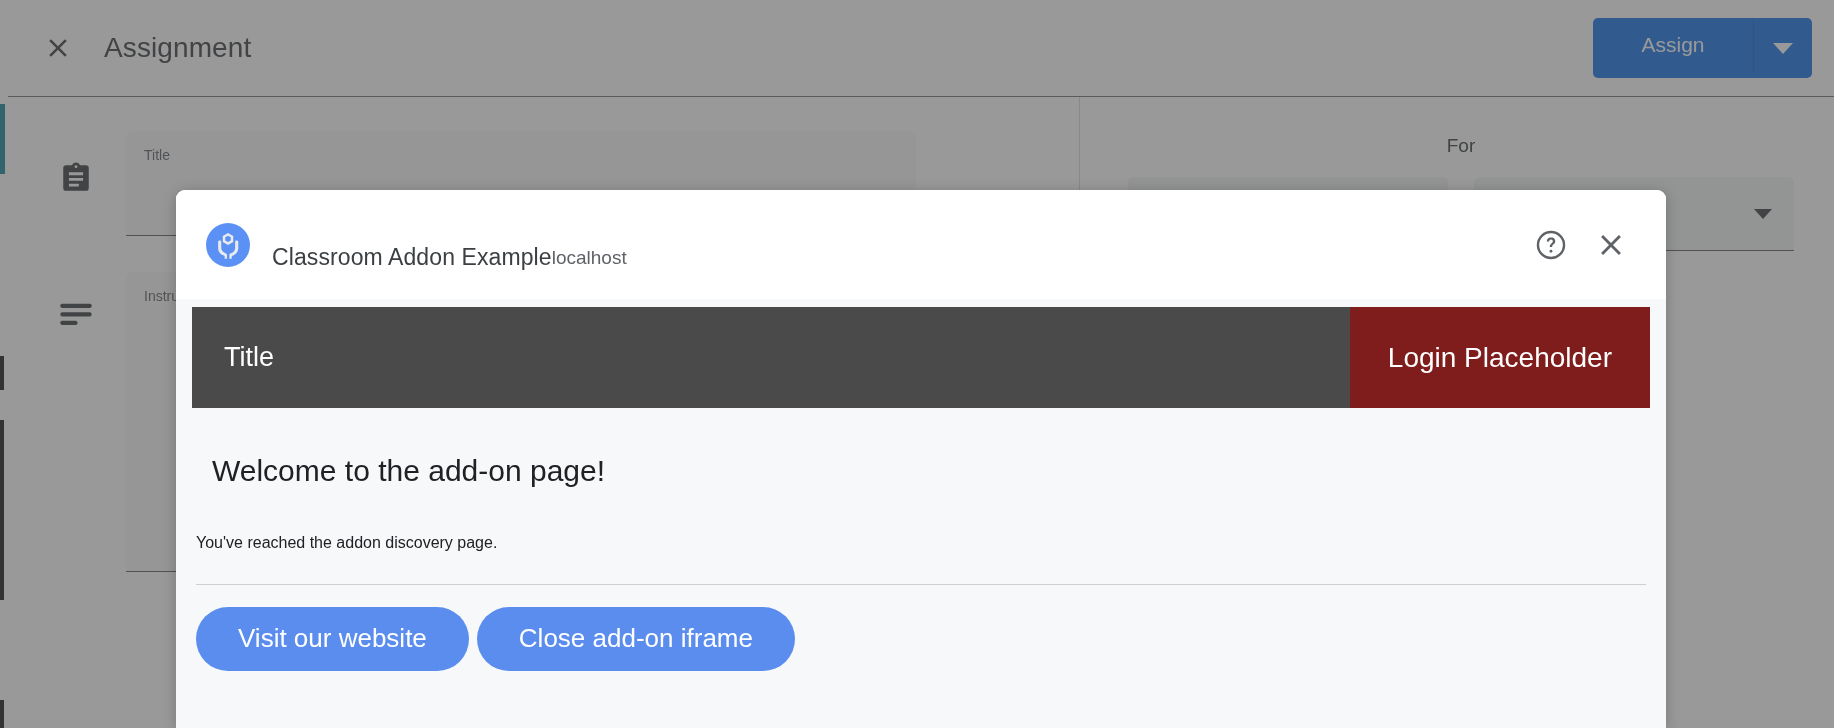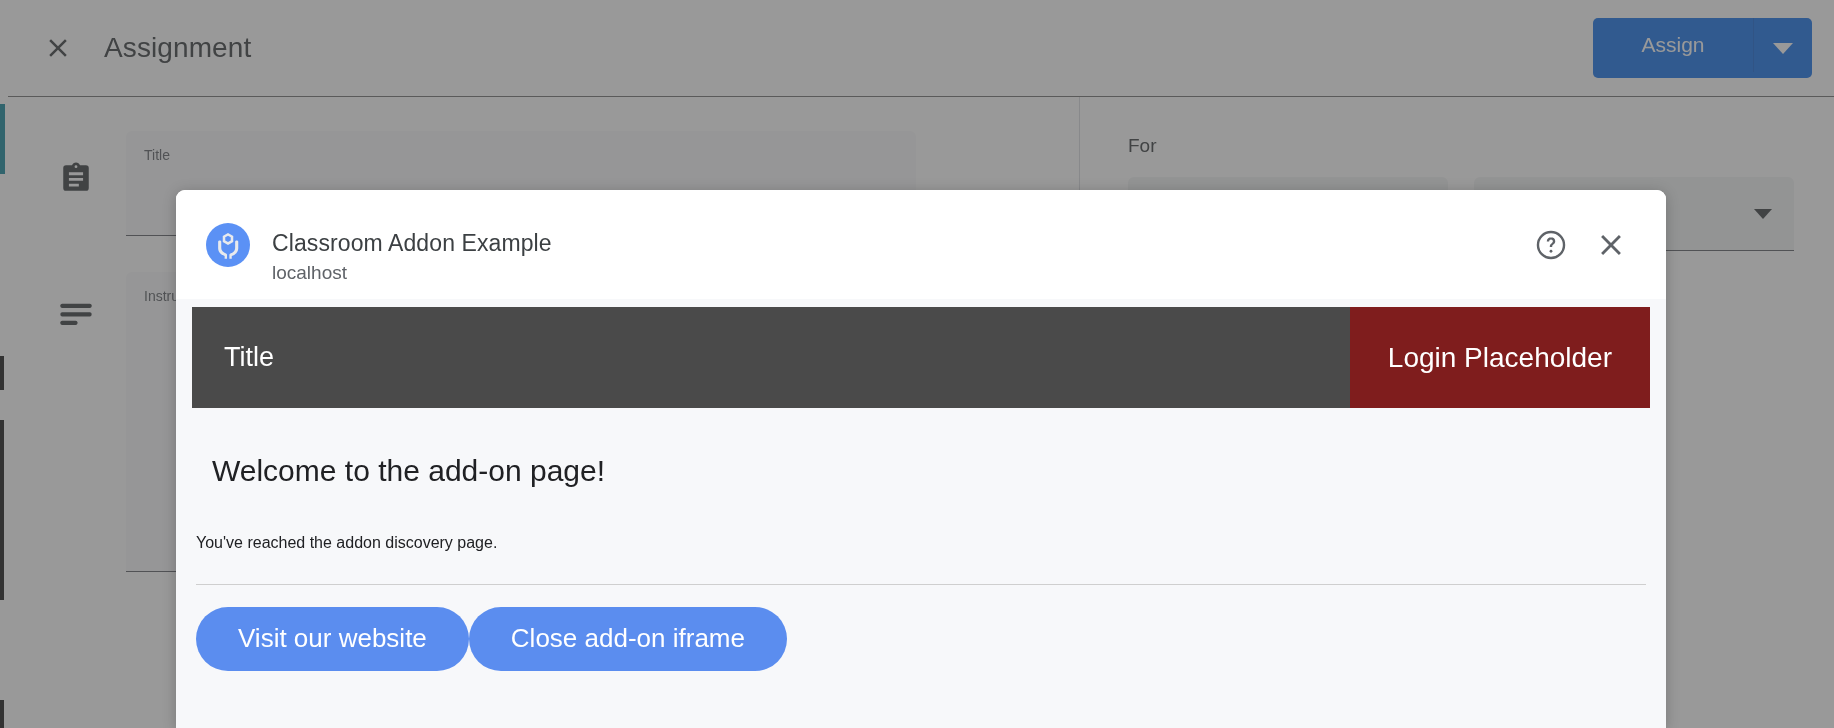--- a/index.html
+++ b/index.html
@@ -142,20 +142,21 @@
   .field-value {
     font-size: 19px;
     color: #202124;
     min-height: 52px;
   }
 
   .for-label {
     font-size: 19px;
     color: #3c4043;
     margin-bottom: 20px;
+    text-align: center;
   }
   .select-box {
     width: 320px;
     height: 74px;
     background: #f1f3f4;
     border-radius: 6px 6px 0 0;
     border-bottom: 1px solid #5f6368;
     display: flex;
     align-items: center;
     justify-content: space-between;
@@ -209,21 +210,20 @@
     width: 44px; height: 44px;
     flex: 0 0 44px;
     border-radius: 50%;
     background: #5b91f5;
     display: flex; align-items: center; justify-content: center;
     margin-left: 10px;
   }
   .dlg-titles {
     margin-left: 22px;
     display: flex;
-    flex-direction: column;
     justify-content: center;
     margin-top: 25px;
   }
   .dlg-title {
     font-size: 23px;
     color: #3c4043;
     line-height: 1.25;
     letter-spacing: .1px;
   }
   .dlg-sub {
@@ -291,21 +291,21 @@
     margin: 46px 0 0 0;
     padding-left: 2px;
   }
   .addon-hr {
     border: 0;
     border-top: 1px solid #cfcfcf;
     margin: 32px 2px 0 2px;
   }
   .addon-btn-row {
     display: flex;
-    gap: 0;
+    gap: 8px;
     padding-left: 2px;
     margin-top: 22px;
   }
   .addon-btn {
     background: #5b8def;
     color: #ffffff;
     border: none;
     border-radius: 60px;
     font-family: "Liberation Sans", "DejaVu Sans", sans-serif;
     font-size: 26px;

